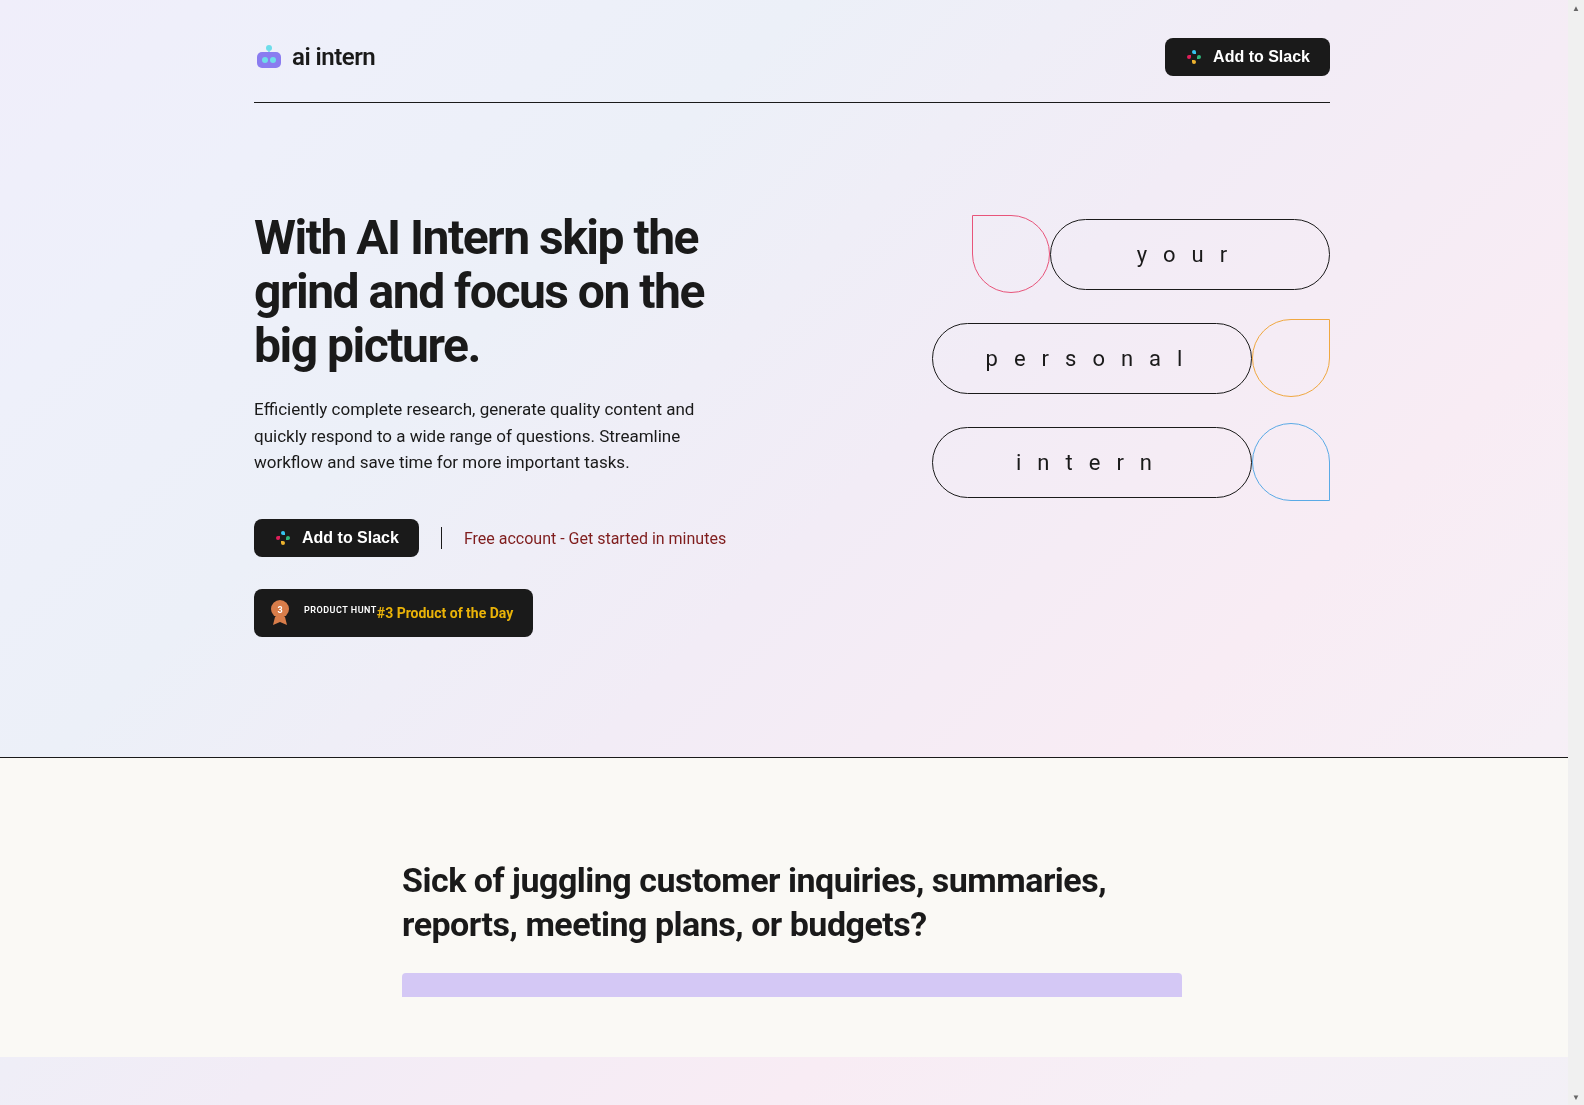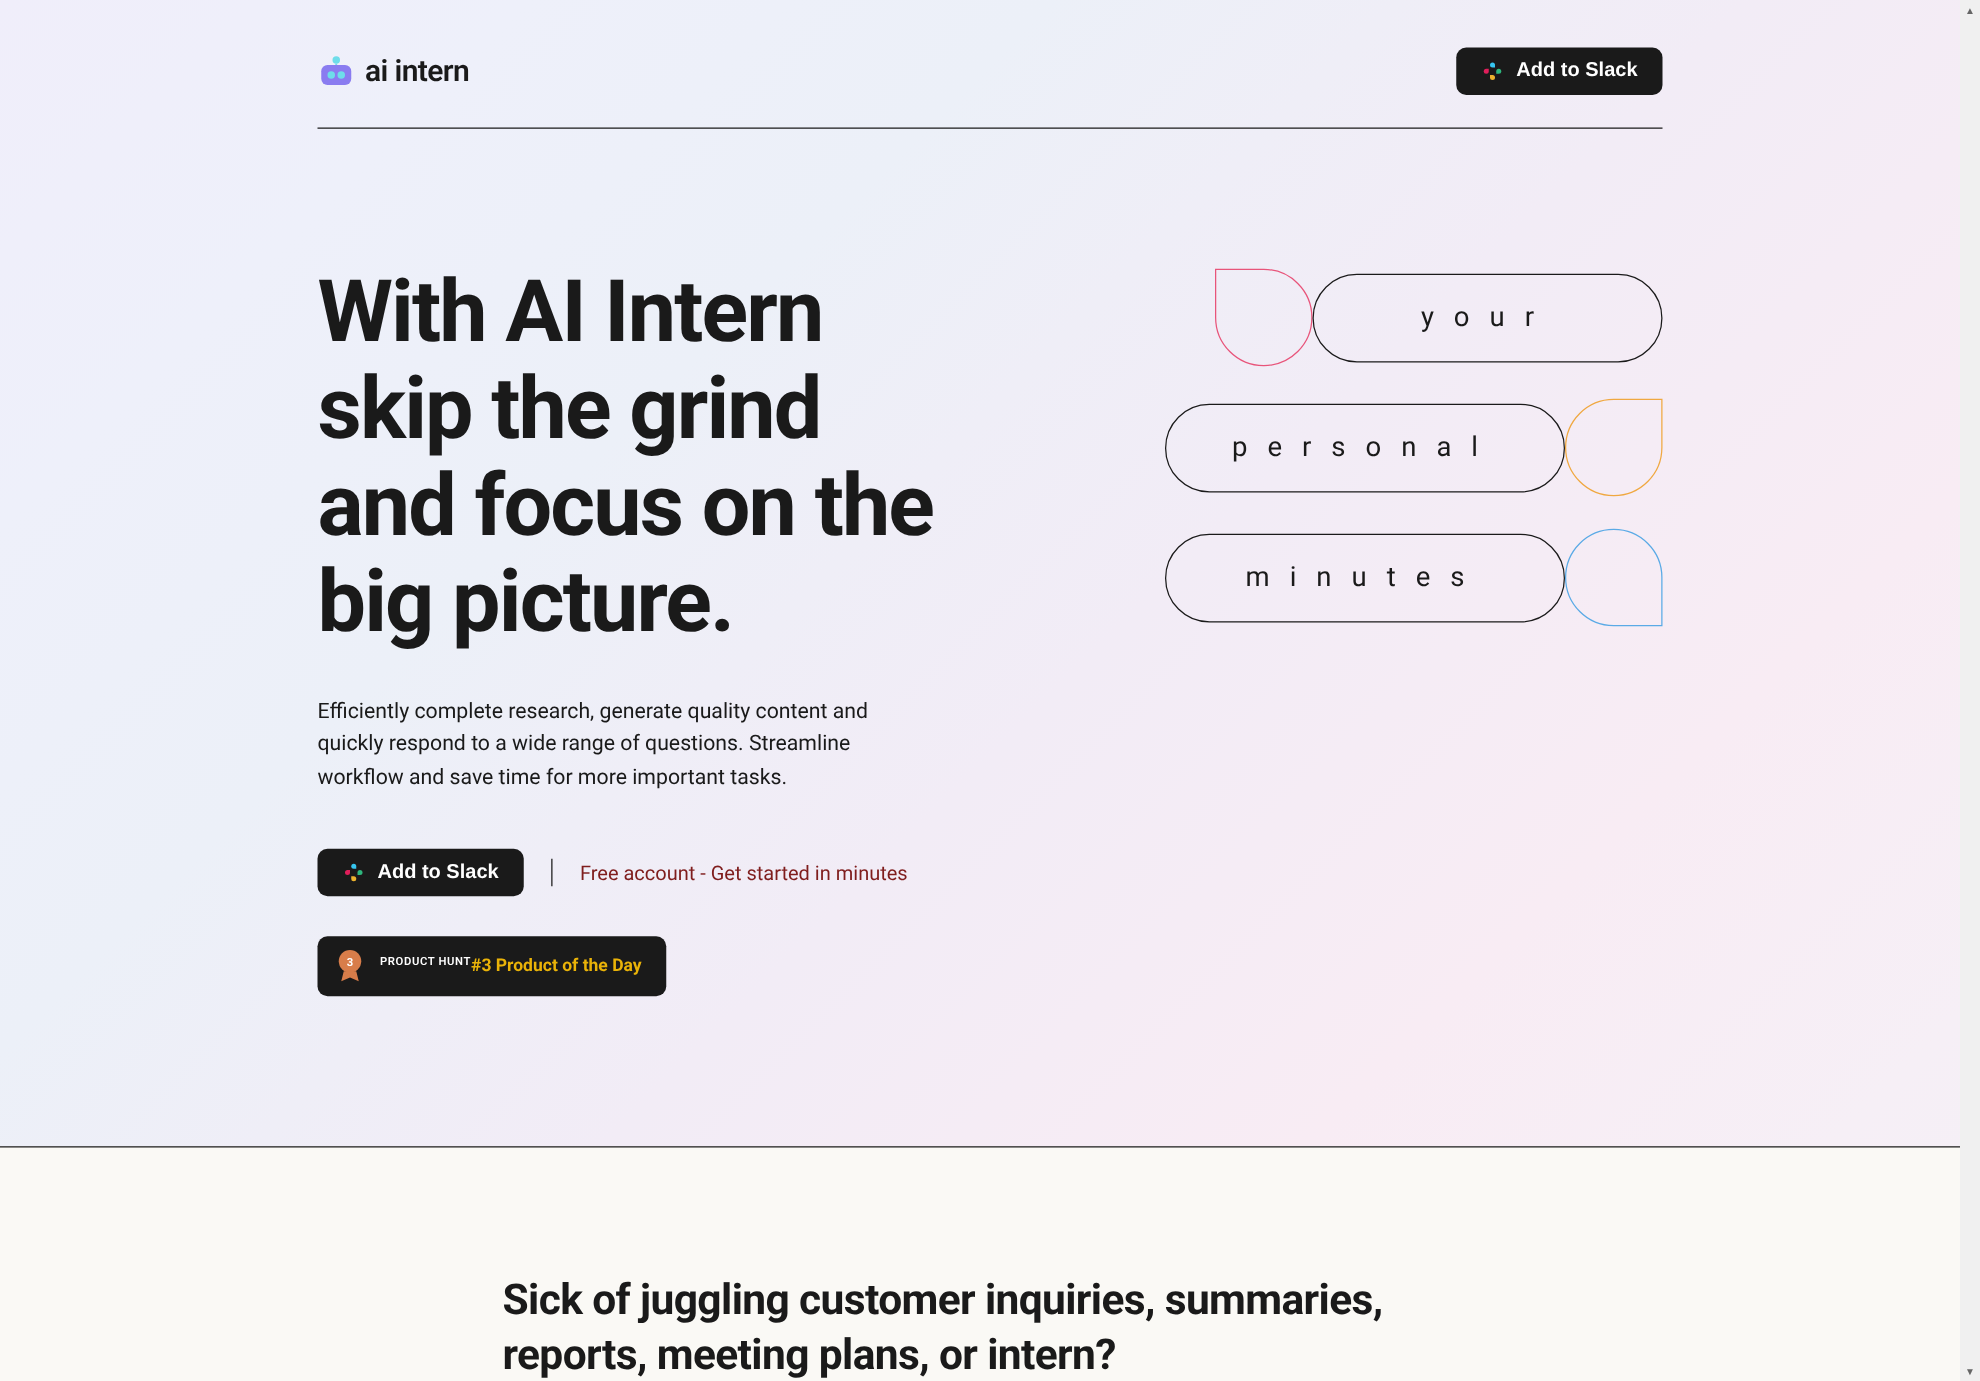--- a/index.html
+++ b/index.html
@@ -78,26 +78,26 @@
       padding: 108px 0 120px 0;
       gap: 40px;
     }
     
     .hero-left {
       flex: 1;
       max-width: 580px;
     }
     
     .hero-title {
-      font-size: 69px;
+      font-size: 48px;
       font-weight: 700;
       line-height: 1.12;
       color: #1a1a1a;
       letter-spacing: -1.5px;
-      margin-bottom: 36px;
+      margin-bottom: 24px;
     }
     
     .hero-subtitle {
       font-size: 17px;
       line-height: 1.55;
       color: #1a1a1a;
       max-width: 480px;
       margin-bottom: 44px;
     }
     
@@ -349,30 +349,30 @@
       <div class="hero-right">
         <div class="pill-row">
           <div class="leaf leaf-pink"></div>
           <div class="pill">your</div>
         </div>
         <div class="pill-row">
           <div class="pill pill-wide">personal</div>
           <div class="leaf leaf-orange"></div>
         </div>
         <div class="pill-row">
-          <div class="pill pill-wide">minutes</div>
+          <div class="pill pill-wide">intern</div>
           <div class="leaf leaf-blue"></div>
         </div>
       </div>
     </section>
   </div>
 
   <section class="section-2">
     <div class="container-inner">
-      <h2 class="section-2-title">Sick of juggling customer inquiries, summaries, reports, meeting plans, or intern?</h2>
+      <h2 class="section-2-title">Sick of juggling customer inquiries, summaries, reports, meeting plans, or budgets?</h2>
       <div class="purple-box"></div>
     </div>
   </section>
 </div>
 
 <div class="scrollbar-track">
   <div class="scrollbar-up">▲</div>
   <div class="scrollbar-down">▼</div>
 </div>
 

